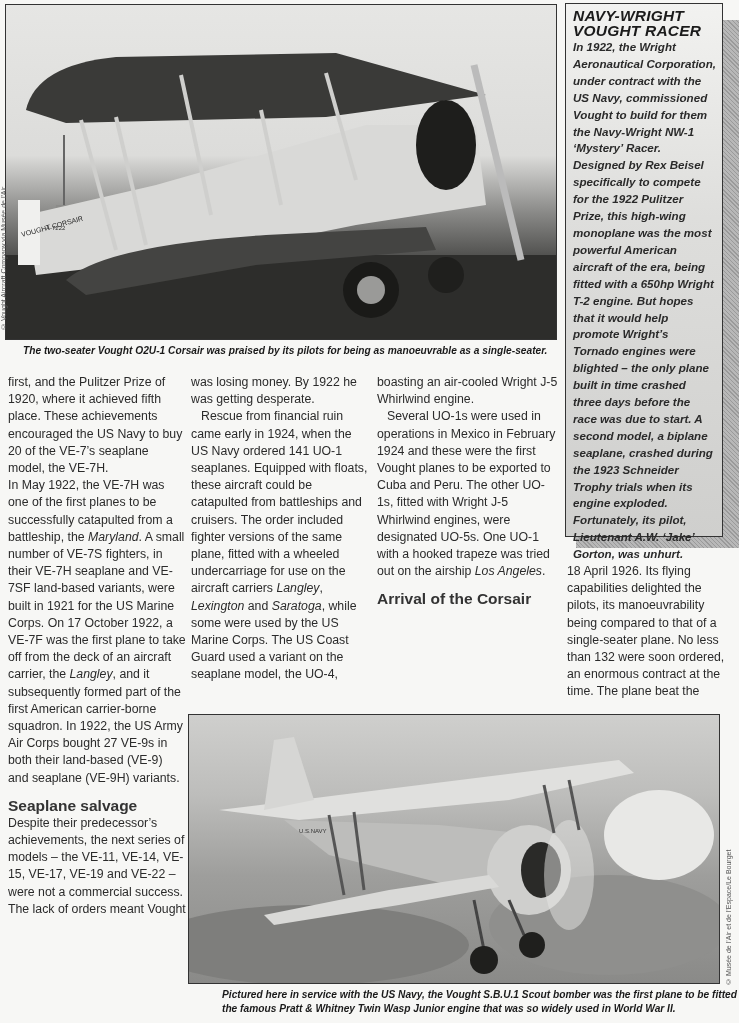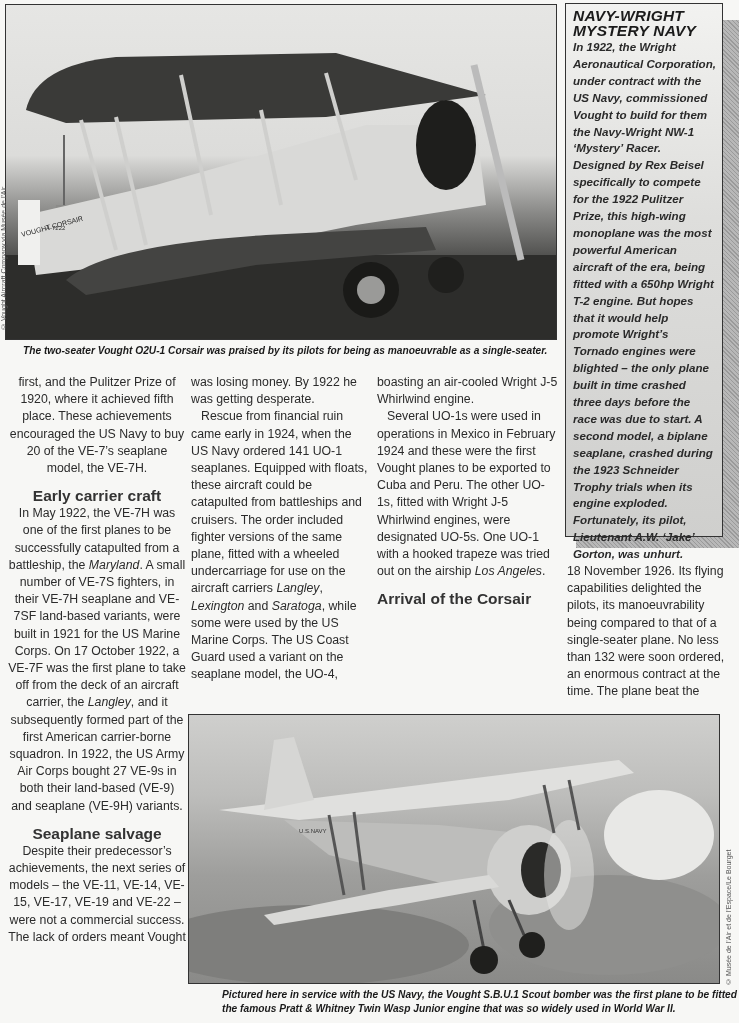--- a/index.html
+++ b/index.html
@@ -57,21 +57,21 @@
     
     .col {
       font-size: 12.3px; line-height: 17.2px; color: #2b2b2b;
     }
     .col p { margin: 0; }
     .col .indent { text-indent: 10px; }
     .col h2 {
       margin: 10px 0 0 0; font-size: 15.5px; line-height: 18px;
       font-weight: bold; color: #333;
     }
-    #col1 { left: 8px; top: 374px; width: 178px; text-align: center; }
+    #col1 { left: 8px; top: 374px; width: 178px; }
     #col2 { left: 191px; top: 374px; width: 178px; }
     #col3 { left: 377px; top: 374px; width: 182px; }
     #col4 { left: 567px; top: 563px; width: 170px; }
 
     
     #photo-bottom {
       left: 188px; top: 714px; width: 530px; height: 268px;
       border: 1px solid #333;
       background: linear-gradient(180deg, #cfcfcd 0%, #bdbdbb 30%, #9e9e9c 60%, #8a8a88 100%);
       overflow: hidden;
@@ -117,46 +117,45 @@
   </svg>
 </div>
 <div class="abs credit-vert" style="left:0px; top:160px; height:170px;">© Vought Aircraft Company via Musée de l'Air</div>
 
 <div class="abs caption" style="left:7px; top:344px; width:560px;">The two-seater Vought O2U-1 Corsair was praised by its pilots for being as manoeuvrable as a single-seater.</div>
 
 <div id="sidebar-shadow" class="abs"></div>
 <div id="sidebar" class="abs">
   <div id="sidebar-title">
     <div>NAVY-WRIGHT</div>
-    <div>MYSTERY NAVY</div>
+    <div>VOUGHT RACER</div>
   </div>
   <div id="sidebar-body">In 1922, the Wright Aeronautical Corporation, under contract with the US Navy, commissioned Vought to build for them the Navy-Wright NW-1 ‘Mystery’ Racer. Designed by Rex Beisel specifically to compete for the 1922 Pulitzer Prize, this high-wing monoplane was the most powerful American aircraft of the era, being fitted with a 650hp Wright T-2 engine. But hopes that it would help promote Wright’s Tornado engines were blighted – the only plane built in time crashed three days before the race was due to start. A second model, a biplane seaplane, crashed during the 1923 Schneider Trophy trials when its engine exploded. Fortunately, its pilot, Lieutenant A.W. ‘Jake’ Gorton, was unhurt.</div>
 </div>
 
 <div id="col1" class="abs col">
   <p>first, and the Pulitzer Prize of 1920, where it achieved fifth place. These achievements encouraged the US Navy to buy 20 of the VE-7’s seaplane model, the VE-7H.</p>
-  <h2>Early carrier craft</h2>
   <p><span>In May 1922, the VE-7H was one of the first planes to be successfully catapulted from a battleship, the </span><i>Maryland</i><span>. A small number of VE-7S fighters, in their VE-7H seaplane and VE-7SF land-based variants, were built in 1921 for the US Marine Corps. On 17 October 1922, a VE-7F was the first plane to take off from the deck of an aircraft carrier, the </span><i>Langley</i><span>, and it subsequently formed part of the first American carrier-borne squadron. In 1922, the US Army Air Corps bought 27 VE-9s in both their land-based (VE-9) and seaplane (VE-9H) variants.</span></p>
   <h2>Seaplane salvage</h2>
   <p>Despite their predecessor’s achievements, the next series of models – the VE-11, VE-14, VE-15, VE-17, VE-19 and VE-22 – were not a commercial success. The lack of orders meant Vought</p>
 </div>
 
 <div id="col2" class="abs col">
   <p>was losing money. By 1922 he was getting desperate.</p>
   <p class="indent"><span>Rescue from financial ruin came early in 1924, when the US Navy ordered 141 UO-1 seaplanes. Equipped with floats, these aircraft could be catapulted from battleships and cruisers. The order included fighter versions of the same plane, fitted with a wheeled undercarriage for use on the aircraft carriers </span><i>Langley</i><span>, </span><i>Lexington</i><span> and </span><i>Saratoga</i><span>, while some were used by the US Marine Corps. The US Coast Guard used a variant on the seaplane model, the UO-4,</span></p>
 </div>
 
 <div id="col3" class="abs col">
   <p>boasting an air-cooled Wright J-5 Whirlwind engine.</p>
   <p class="indent"><span>Several UO-1s were used in operations in Mexico in February 1924 and these were the first Vought planes to be exported to Cuba and Peru. The other UO-1s, fitted with Wright J-5 Whirlwind engines, were designated UO-5s. One UO-1 with a hooked trapeze was tried out on the airship </span><i>Los Angeles</i><span>.</span></p>
   <h2>Arrival of the Corsair</h2>
 </div>
 
 <div id="col4" class="abs col">
-  <p>18 November 1926. Its flying capabilities delighted the pilots, its manoeuvrability being compared to that of a single-seater plane. No less than 132 were soon ordered, an enormous contract at the time. The plane beat the</p>
+  <p>18 April 1926. Its flying capabilities delighted the pilots, its manoeuvrability being compared to that of a single-seater plane. No less than 132 were soon ordered, an enormous contract at the time. The plane beat the</p>
 </div>
 
 <div id="photo-bottom" class="abs">
   <svg width="530" height="268" viewBox="0 0 530 268">
 
     <ellipse cx="120" cy="230" rx="160" ry="40" fill="#7e7e7c"></ellipse>
     <ellipse cx="420" cy="210" rx="120" ry="50" fill="#8f8f8d"></ellipse>
 
     <ellipse cx="470" cy="120" rx="55" ry="45" fill="#e8e8e6"></ellipse>
 

